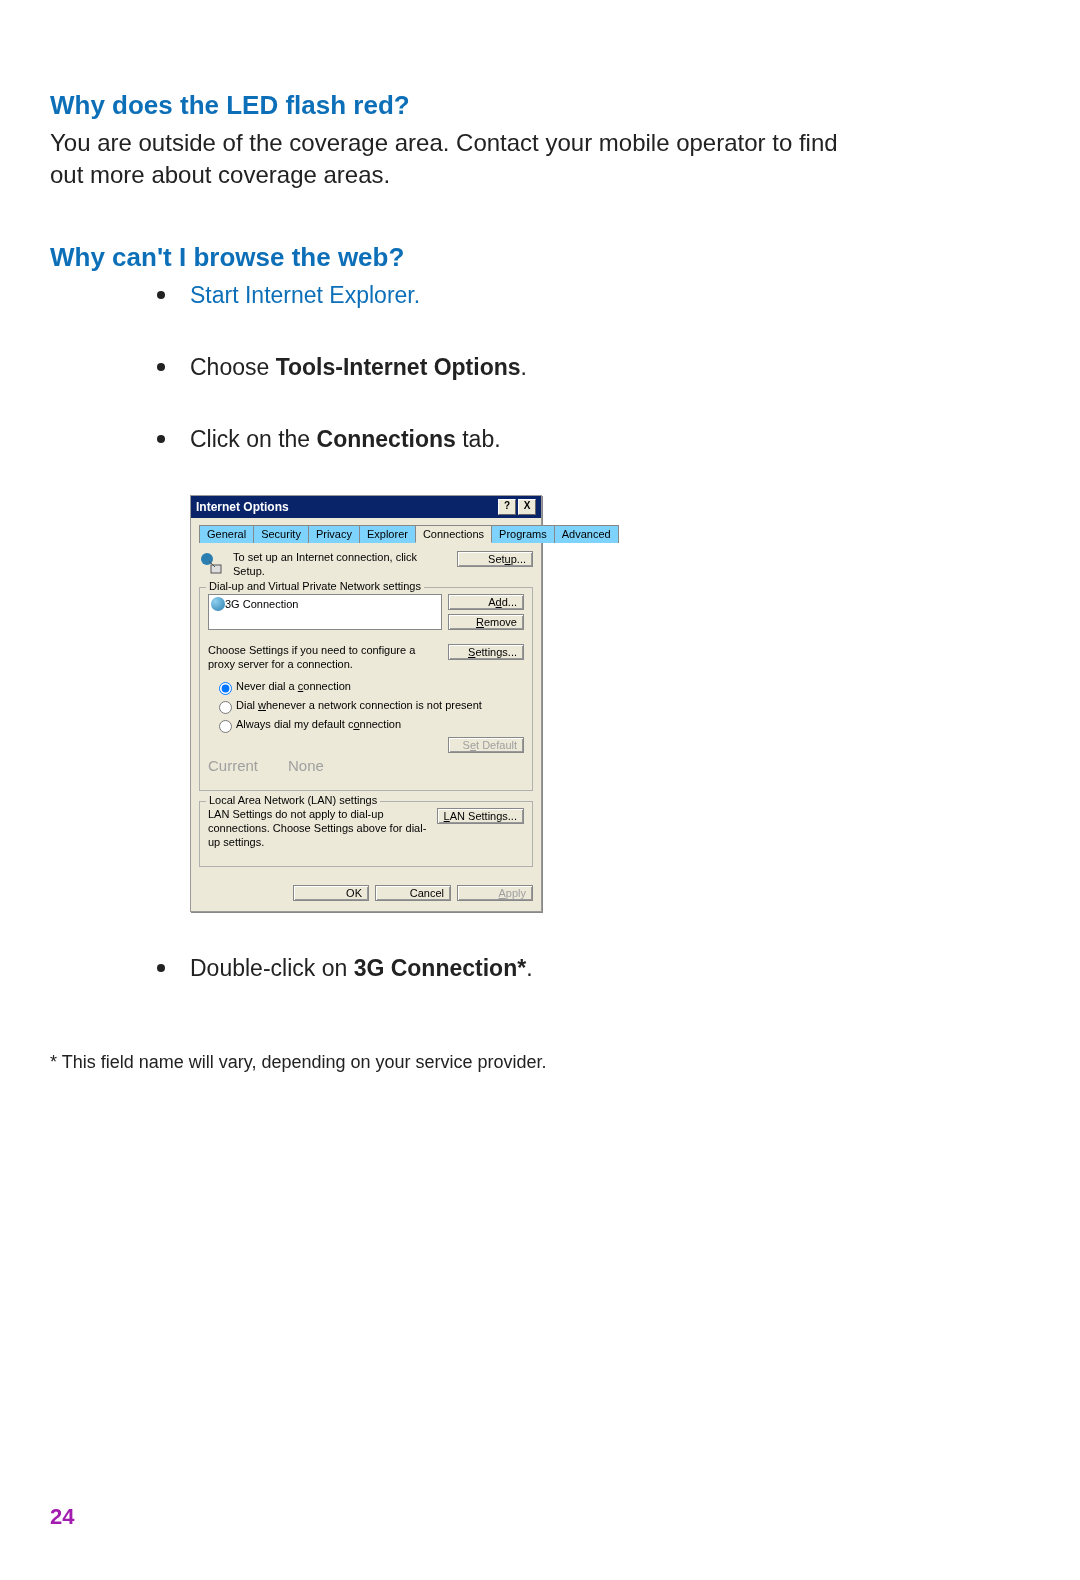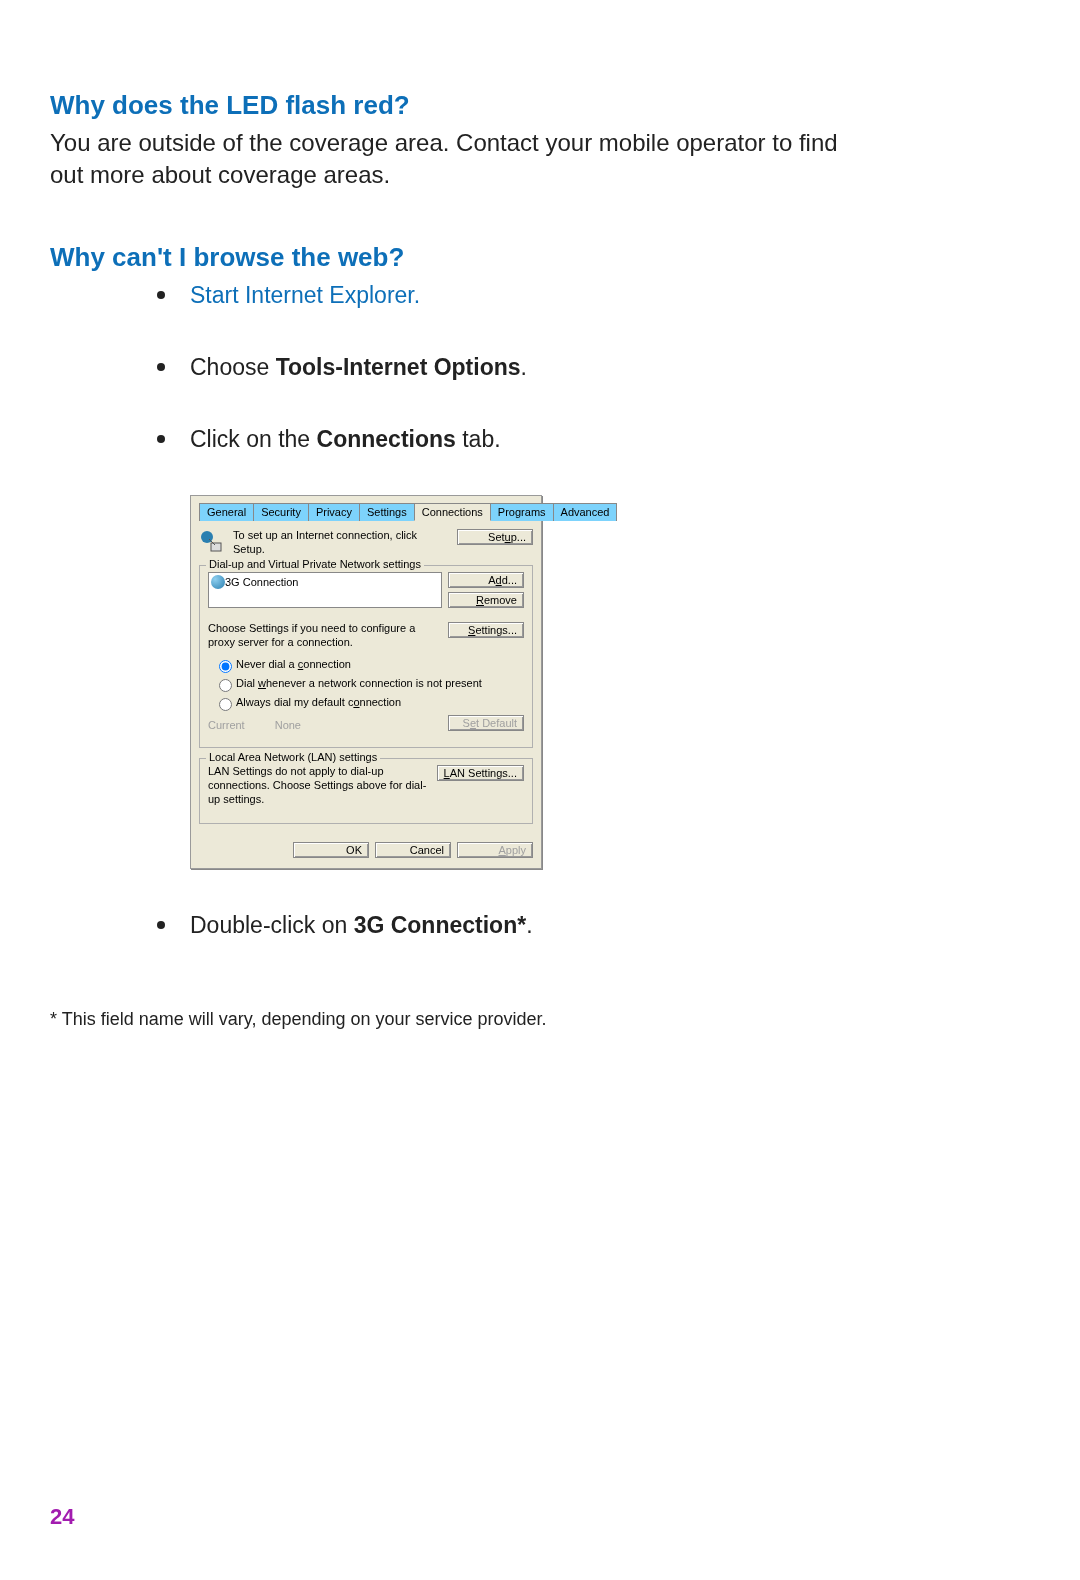--- a/index.html
+++ b/index.html
@@ -26,21 +26,21 @@
 .wbtn{min-width:62px;padding:1px 6px;border:1px solid #888;background:#ece9d8;font-size:11px;text-align:right;box-shadow:inset 1px 1px 0 #fff, inset -1px -1px 0 #999;}
 .wbtn.disabled{color:#a0a0a0;}
 .fieldset{border:1px solid #b0b0b0;padding:6px 8px 8px 8px;margin-bottom:10px;position:relative;}
 .fieldset .legend{position:absolute;top:-8px;left:6px;background:#ece9d8;padding:0 3px;font-size:11px;}
 .listbox{border:1px solid #888;background:#fff;height:30px;padding:2px;margin-bottom:6px;display:flex;align-items:flex-start;}
 .listbox .item{display:flex;align-items:center;font-size:11px;}
 .globe{width:14px;height:14px;border-radius:50%;background:radial-gradient(circle at 30% 30%,#8fd0f0,#2a7fb0);display:inline-block;}
 .radios{margin:6px 0 4px 6px;}
 .radios label{display:block;font-size:11px;margin-bottom:3px;}
 .radios input{margin-right:4px;vertical-align:middle;}
-.curline{display:flex;gap:30px;color:#a0a0a0;font-size:11px;margin-top:4px;}
+.curline{display:flex;gap:30px;color:#a0a0a0;font-size:15px;margin-top:20px;}
 .dlg-footer{display:flex;justify-content:flex-end;gap:6px;padding:0 8px 10px 8px;}
 .iconbox{width:28px;flex:0 0 28px;}
 .iconbox svg{width:26px;height:26px;}
 .footnote{font-size:18px;margin-top:70px;}
 .pagenum{position:absolute;left:50px;bottom:50px;color:#a21caf;font-weight:700;font-size:22px;}
 .u{text-decoration:underline;}
 </style>
 </head>
 <body>
 
@@ -56,26 +56,33 @@
     <li>
       <span>Choose </span><span class="bold">Tools-Internet Options</span><span>.</span>
     </li>
     <li>
       <span>Click on the </span><span class="bold">Connections</span><span> tab.</span>
     </li>
   </ul>
 
   <div class="dlg-wrap">
     <div class="dlg">
+      <div class="dlg-title">
+        <span>Internet Options</span>
+        <div class="dlg-title-btns">
+          <div class="tbtn">?</div>
+          <div class="tbtn">X</div>
+        </div>
+      </div>
       <div class="dlg-body">
         <div class="tabs">
           <div class="tab">General</div>
           <div class="tab">Security</div>
           <div class="tab">Privacy</div>
-          <div class="tab">Settings</div>
+          <div class="tab">Explorer</div>
           <div class="tab active">Connections</div>
           <div class="tab">Programs</div>
           <div class="tab">Advanced</div>
         </div>
 
         <div class="row">
           <div class="iconbox">
             <svg viewBox="0 0 26 26">
                 <circle cx="8" cy="8" r="6" fill="#2a7fb0"></circle>
                 <rect x="12" y="14" width="10" height="8" fill="#ddd" stroke="#555"></rect>

